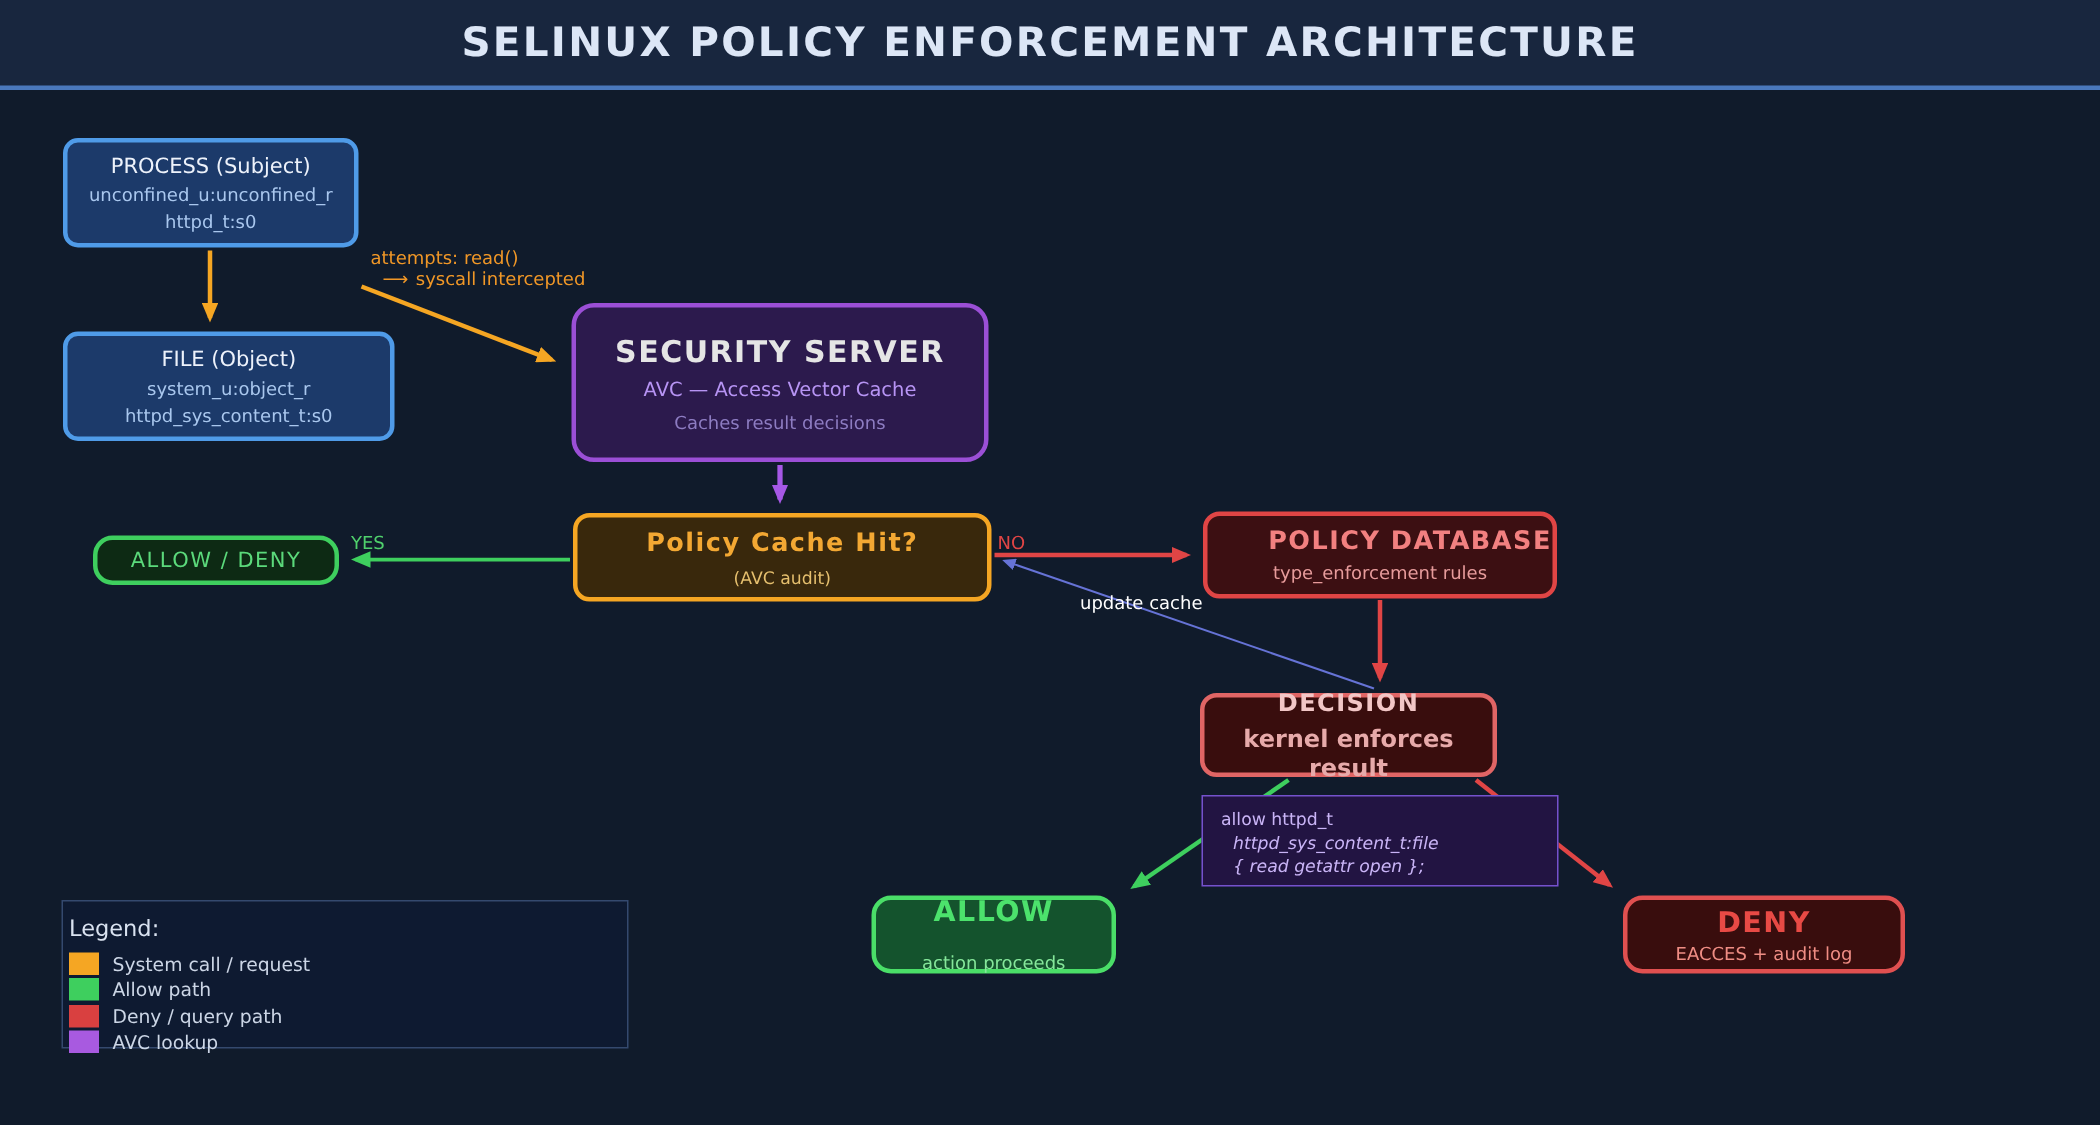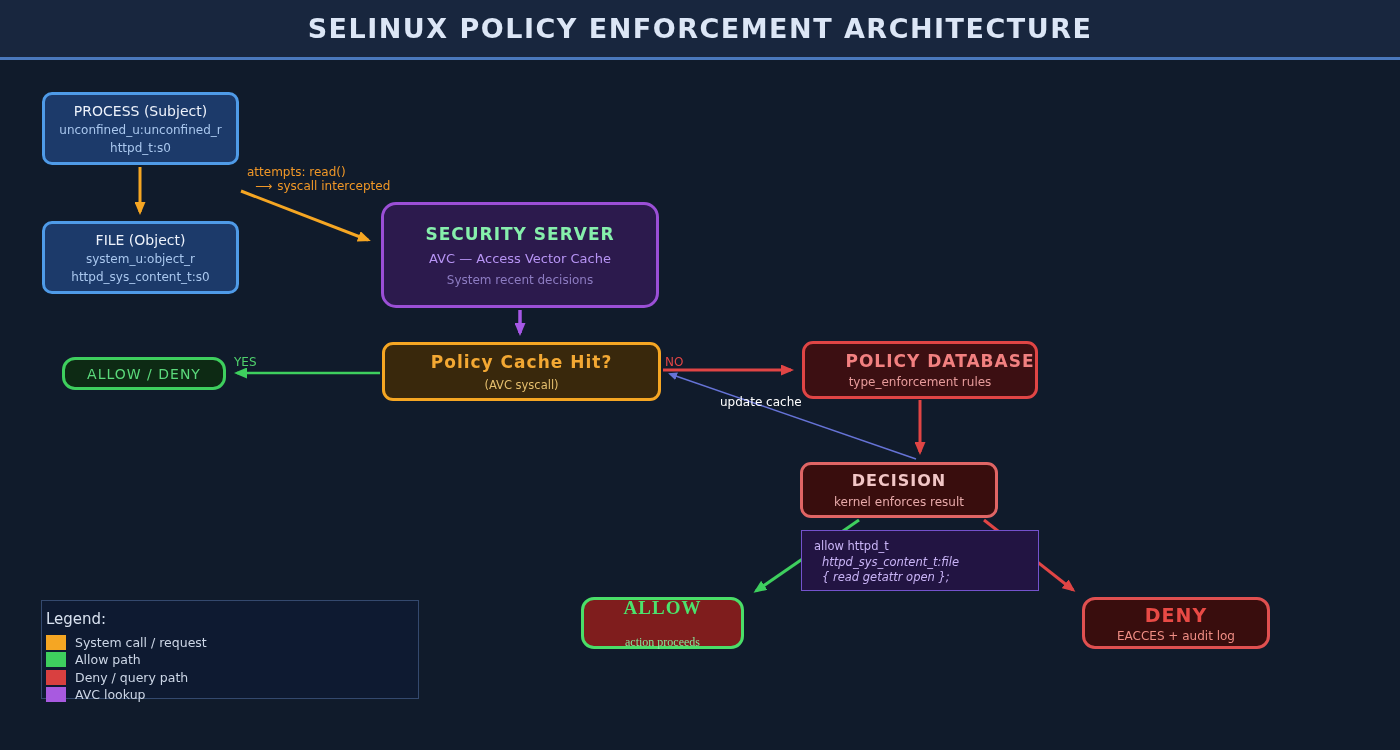--- a/index.html
+++ b/index.html
@@ -25,45 +25,45 @@
   
   .node { position:absolute; border-radius:11px; border:3px solid; z-index:2;
           display:flex; flex-direction:column; align-items:center; justify-content:center;
           text-align:center; }
 
   .node-blue   { background:#1c3a6a; border-color:#4f9be8; gap:4px;border-radius:10px; }
   .node-blue .t { color:#edf2fb; font-size:14px; }
   .node-blue .s { color:#a9c7ee; font-size:12px; }
 
   .node-purple { background:#2c1a4d; border-color:#9b4fd6; border-radius:15px; gap:7px; }
-  .node-purple .t { color:#86efac; font-size:17px; font-weight:bold; letter-spacing:1px; }
+  .node-purple .t { color:#e5e5e5; font-size:20px; font-weight:bold; letter-spacing:1px; }
   .node-purple .s1 { color:#b794f4; font-size:13px; }
   .node-purple .s2 { color:#8d7cc2; font-size:12px; }
 
   .node-amber  { background:#39280c; border-color:#f5a623; gap:6px; }
   .node-amber .t { color:#f3a833; font-size:17px; font-weight:bold; letter-spacing:1px; }
   .node-amber .s { color:#e5bf6e; font-size:11.5px; }
 
   .node-green-sm { background:#0d2a14; border-color:#3ecf5e; border-radius:13px; }
   .node-green-sm .t { color:#5bd97b; font-size:14px; letter-spacing:1px; }
 
   .node-reddb { background:#3c0f12; border-color:#e04545; gap:4px; }
   .node-reddb .t { color:#f28080; font-size:17px; font-weight:bold; letter-spacing:1px;margin-left:40px; }
   .node-reddb .s { color:#e79b9b; font-size:12px; }
 
   .node-decision { background:#390d0d; border-color:#e06565; gap:5px; }
   .node-decision .t { color:#f2c6c6; font-size:16px; font-weight:bold; letter-spacing:1px; }
-  .node-decision .s { color:#e7aaaa; font-size:12px; }
+  .node-decision .s { color:#e7aaaa; font-size:16px;font-weight:bold; }
 
   .code-box { position:absolute; z-index:2; background:#221442; border:1.5px solid #7452cc;
               color:#c9b4f6; font-size:11.5px; line-height:15.5px;
               padding:8px 12px; text-align:left; }
   .code-box .indent { padding-left:8px;font-style:italic; }
 
-  .node-allow { background:#7f1d1d; border-color:#4ade68; border-radius:13px; gap:16px;font-family:Liberation Serif, serif; }
+  .node-allow { background:#14532d; border-color:#4ade68; border-radius:13px; gap:16px; }
   .node-allow .t { color:#4ce26c; font-size:19px; font-weight:bold; letter-spacing:1px; }
   .node-allow .s { color:#85e79a; font-size:12px; }
 
   .node-deny { background:#390d0d; border-color:#e05050; border-radius:13px; gap:3px; }
   .node-deny .t { color:#e84a45; font-size:19px; font-weight:bold; letter-spacing:1px; }
   .node-deny .s { color:#ef8d84; font-size:12px; }
 
   
   .edge-label { position:absolute; z-index:3; font-size:12px; white-space:nowrap; }
   .lbl-orange { color:#f09727; }
@@ -117,35 +117,35 @@
     <line x1="859" y1="520" x2="756" y2="591" class="l-green-thick" marker-end="url(#ah-green)"></line>
     <line x1="984" y1="520" x2="1073" y2="590" class="l-red" marker-end="url(#ah-red)"></line>
   </svg>
 
   <div class="node node-blue" style="left:42px;top:92px;width:197px;height:73px">
     <div class="t">PROCESS (Subject)</div>
     <div class="s">unconfined_u:unconfined_r</div>
     <div class="s">httpd_t:s0</div>
   </div>
 
-  <div class="node node-blue" style="left:42px;top:221px;width:197px;height:73px">
+  <div class="node node-blue" style="left:42px;top:221px;width:221px;height:73px">
     <div class="t">FILE (Object)</div>
     <div class="s">system_u:object_r</div>
     <div class="s">httpd_sys_content_t:s0</div>
   </div>
 
   <div class="node node-purple" style="left:381px;top:202px;width:278px;height:106px">
     <div class="t">SECURITY SERVER</div>
     <div class="s1">AVC — Access Vector Cache</div>
-    <div class="s2">System recent decisions</div>
+    <div class="s2">Caches result decisions</div>
   </div>
 
   <div class="node node-amber" style="left:382px;top:342px;width:279px;height:59px">
     <div class="t">Policy Cache Hit?</div>
-    <div class="s">(AVC syscall)</div>
+    <div class="s">(AVC audit)</div>
   </div>
 
   <div class="node node-green-sm" style="left:62px;top:357px;width:164px;height:33px">
     <div class="t">ALLOW / DENY</div>
   </div>
 
   <div class="node node-reddb" style="left:802px;top:341px;width:236px;height:58px">
     <div class="t">POLICY DATABASE</div>
     <div class="s">type_enforcement rules</div>
   </div>

